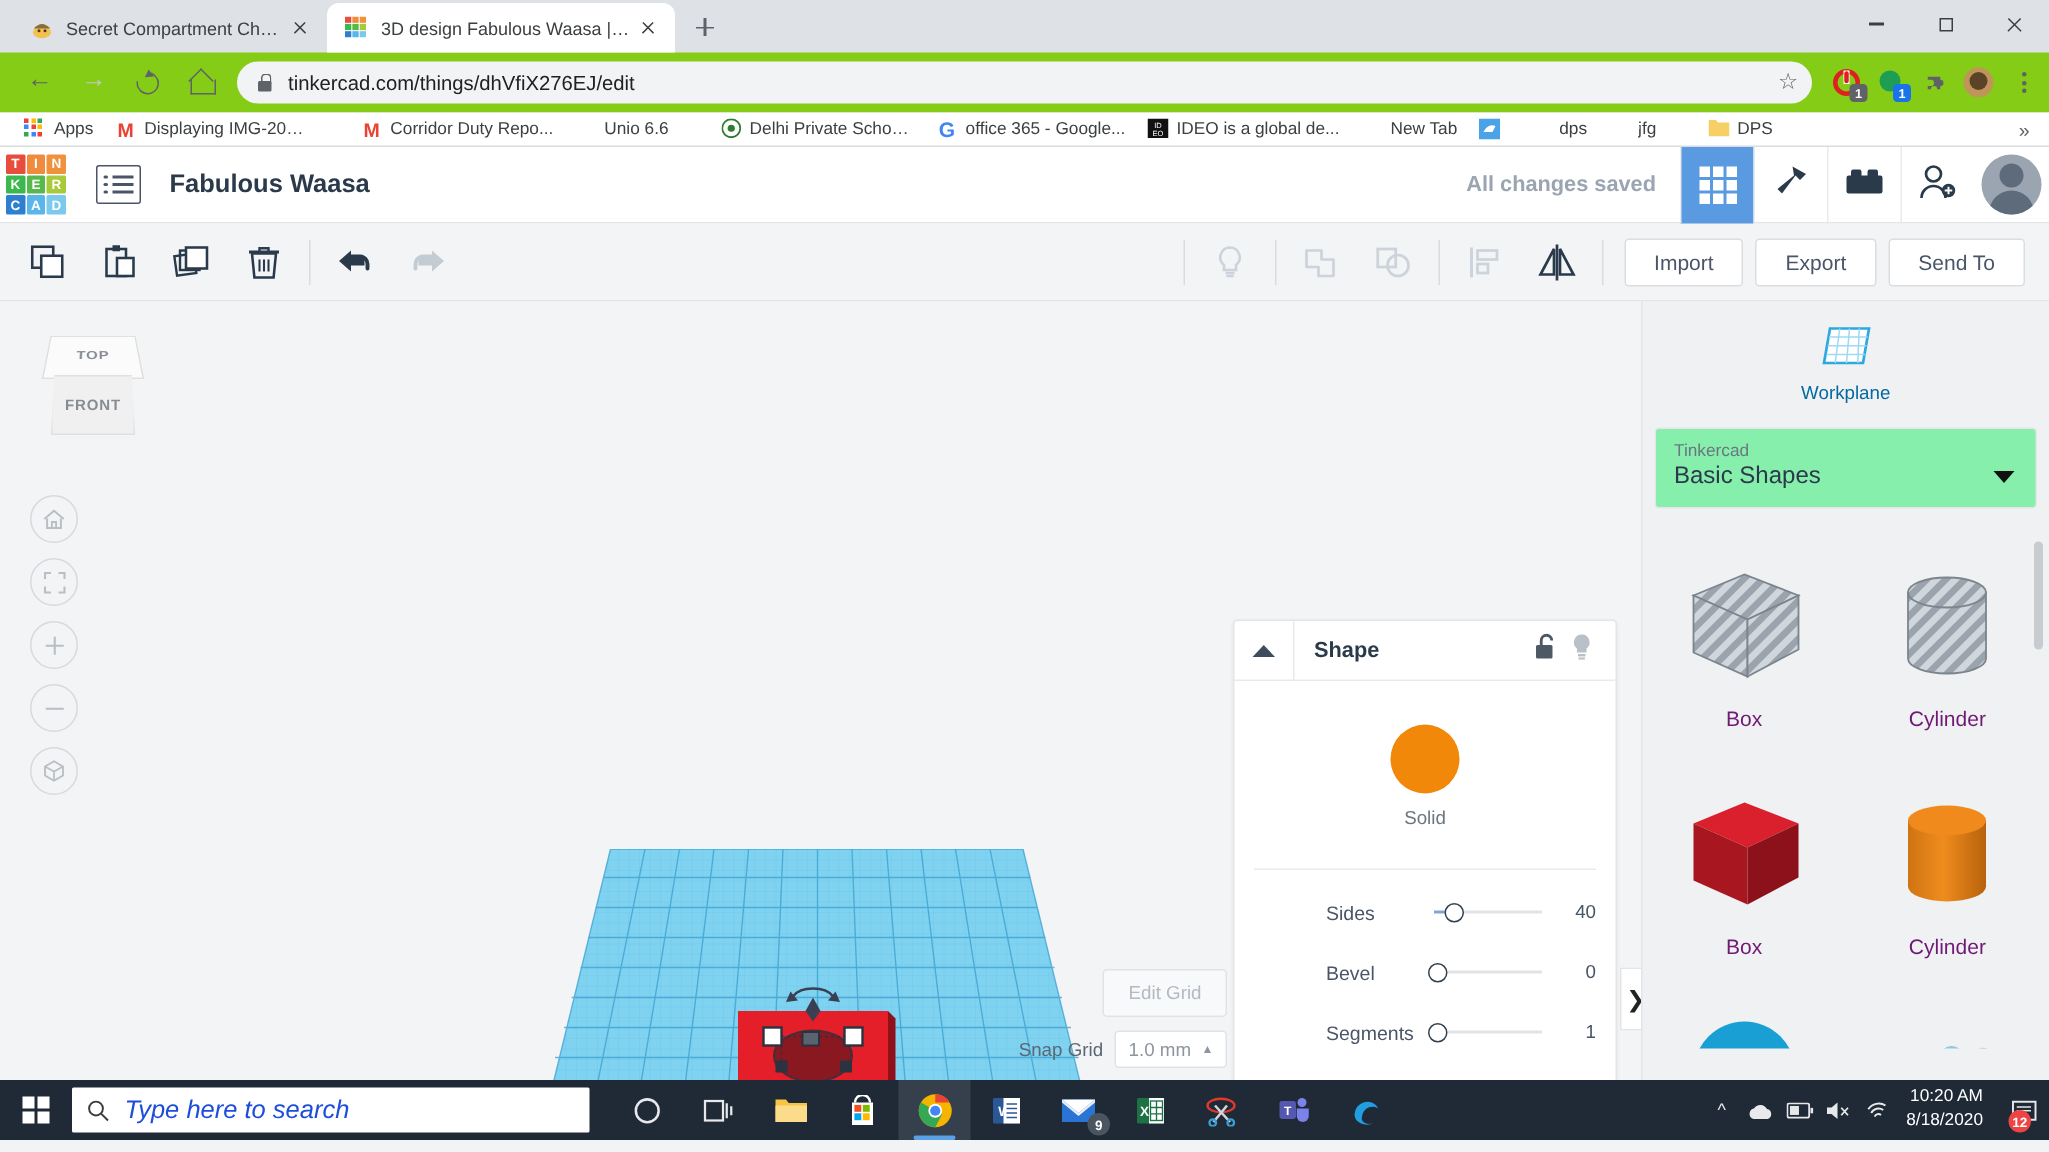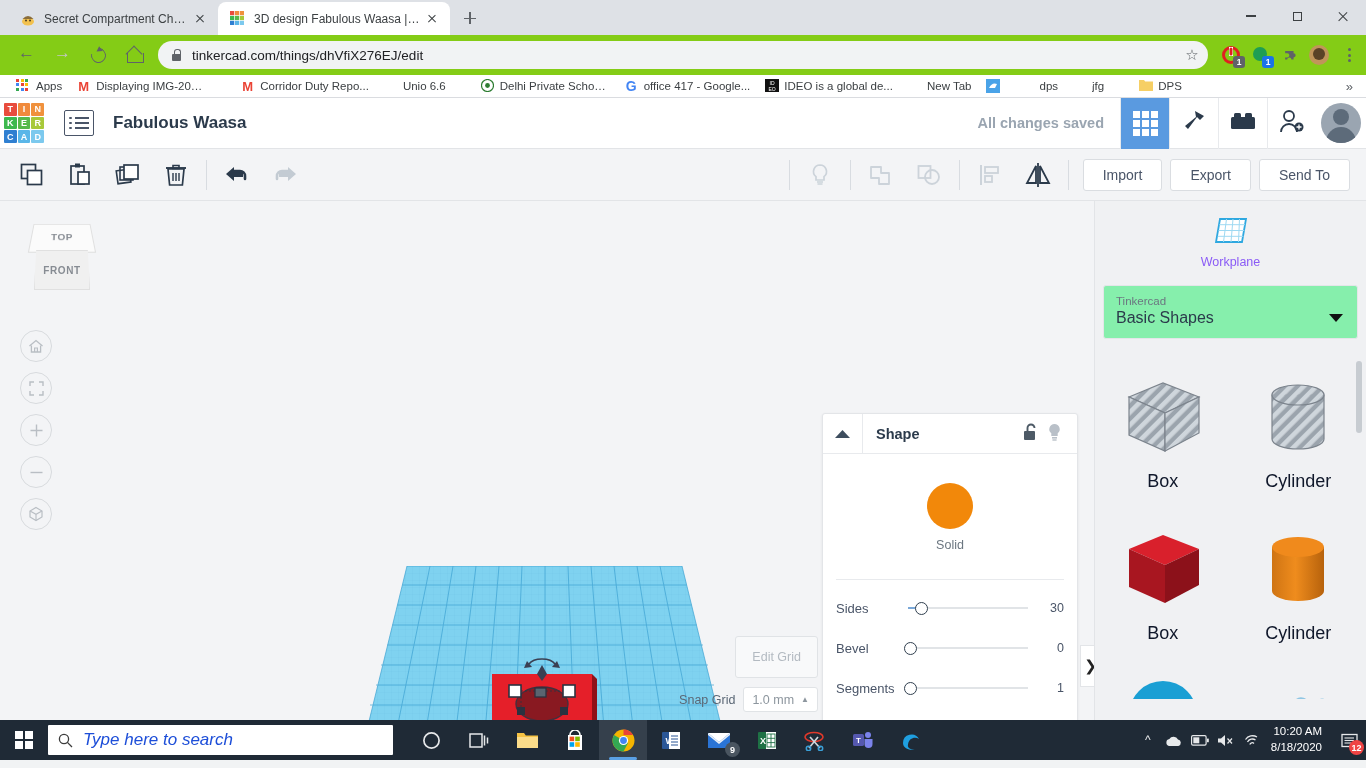--- a/index.html
+++ b/index.html
@@ -140,70 +140,70 @@
   .sp-modes { display:flex; justify-content:center; gap:22px; padding:16px 0 6px;}
   .mode { width:78px; height:94px; border-radius:4px; display:flex; flex-direction:column; align-items:center; justify-content:center; gap:9px;}
   .mode.active { border:1px solid #9dc4ea; }
   .mode-label { font-size:12.5px; color:#6b7680;}
   .mode.active .mode-label { color:#7aa8d8; }
   .swatch { width:46px; height:46px; border-radius:50%; }
   .solid-sw { background:#f2880a; }
   .hole-sw { background:repeating-linear-gradient(-45deg,#9da3aa 0 4px,#d8dcdf 4px 8px); border:2px solid #7fa8d4;}
   .sp-divider { height:1px; background:#e8eaed; margin:9px 13px 0;}
   .sp-rows { padding:8px 13px 16px;}
-  .sp-row { display:flex; align-items:center; height:40px;}
+  .sp-row { display:flex; align-items:center; height:40px;margin-left:48px;}
   .sp-row-lbl { font-size:13px; color:#4a5568; width:72px;}
   .slider { flex:1; height:14px; position:relative; display:flex; align-items:center;}
   .slider-track { position:absolute; left:9px; right:0; height:2px; background:#e1e4e7;}
   .slider-fill { position:absolute; left:0; width:9px; height:2px; background:#7aa8d8;}
   .slider-knob { position:absolute; width:13px; height:13px; border-radius:50%; background:#fff; border:1.5px solid #31404f;}
   .sp-val { width:36px; text-align:right; font-size:12.5px; color:#4a5568;}
 
   .panel-toggle { position:absolute; left:1080px; top:444px; width:21px; height:42px; background:#fff; border:1px solid #e3e5e8;
                   display:flex; align-items:center; justify-content:center; font-size:15px; color:#222; }
 
   .gridbar { position:absolute; right:276px; bottom:8px; width:auto; text-align:right;}
-  .edit-grid { display:inline-flex; align-items:center; justify-content:center; height:42px; padding:0 16px; border:1px solid #e0e3e6;
+  .edit-grid { display:inline-flex; align-items:center; justify-content:center; height:32px; padding:0 16px; border:1px solid #e0e3e6;
                background:#f8f9fa; border-radius:3px; font-size:12.5px; color:#b3bac1;}
   .snaprow { display:flex; align-items:center; justify-content:flex-end; gap:8px; margin-top:9px;}
   .snap-lbl { font-size:12.5px; color:#5a6775;}
   .snap-sel { height:25px; padding:0 8px; border:1px solid #e0e3e6; background:#fff; border-radius:3px; font-size:12.5px; color:#8d969e;
               display:flex; align-items:center; gap:7px;}
 
   
   .sidebar { position:absolute; right:0; top:0; width:272px; height:519px; background:#f0f1f3; border-left:1px solid #e2e4e7;}
   .sb-top { height:76px; display:flex; }
   .sb-tool { flex:1; display:flex; flex-direction:column; align-items:center; justify-content:center; gap:6px; padding-top:6px;}
-  .sb-tool-lbl { font-size:12.5px; color:#8b5cf6;}
+  .sb-tool-lbl { font-size:12.5px; color:#0369a1;}
   .sb-dd { margin:8px 8px 0; background:#86efac; border:1px solid #e4e6e9; border-radius:3px; padding:9px 12px 11px; position:relative;}
   .sb-dd-sup { font-size:11.5px; color:#6b7680;}
   .sb-dd-main { font-size:16px; color:#2b3a4b; margin-top:2px;}
   .sb-caret { position:absolute; right:14px; top:28px; width:0;height:0;border-left:7px solid transparent;border-right:7px solid transparent;border-top:8px solid #111;}
   .sb-grid { margin-top:10px; height:350px; position:relative; overflow:hidden; padding:8px 0 0;}
   .sb-items { display:grid; grid-template-columns:1fr 1fr; gap:0; }
   .sb-item { height:152px; display:flex; flex-direction:column; align-items:center; justify-content:flex-start; padding-top:14px; gap:8px;}
-  .sb-item-lbl { font-size:18px; color:#0f172a;}
+  .sb-item-lbl { font-size:14px; color:#701a75;}
   .sb-scroll { position:absolute; right:4px; top:12px; width:6px; height:72px; background:#c7ccd1; border-radius:3px;}
 
   
   .taskbar { width:1366px; height:40px; background:#1f2a36; display:flex; align-items:center; position:relative;}
   .start { width:48px; height:40px; display:flex; align-items:center; justify-content:center;}
   .winflag { display:grid; grid-template-columns:8px 8px; grid-template-rows:8px 8px; gap:2px;}
   .winflag i { background:#fff; display:block;}
   .tb-search { width:345px; height:30px; background:#fff; display:flex; align-items:center; padding:0 10px; gap:10px; border-radius:1px;}
   .tb-search-txt { font-size:17px; color:#1d4ed8;font-style:italic;}
   .tb-icons { display:flex; align-items:center; gap:0px; margin-left:14px;}
   .tb-app { width:48px; height:40px; display:flex; align-items:center; justify-content:center; position:relative;}
   .tb-app.run { background:#35404c; }
   .tb-app.run::after { content:""; position:absolute; left:10px; bottom:0; width:28px; height:3px; background:#5aa0e4; border-radius:2px;}
   .tray { position:absolute; right:0; display:flex; align-items:center; height:40px; gap:0; }
   .tray-ic { width:26px; height:40px; display:flex; align-items:center; justify-content:center; color:#e6e8ea; font-size:12px;}
   .clock { display:flex; flex-direction:column; align-items:flex-end; justify-content:center; color:#fff; font-size:11.5px; line-height:1.35; padding:0 10px 0 6px;}
   .notif { width:34px; height:40px; display:flex; align-items:center; justify-content:center; position:relative;}
-  .notif-badge { position:absolute; right:2px; bottom:5px; width:15px; height:15px; border-radius:50%; background:#ef4444; color:#fff;
+  .notif-badge { position:absolute; right:12px; bottom:5px; width:15px; height:15px; border-radius:50%; background:#ef4444; color:#fff;
                  font-size:9px; display:flex; align-items:center; justify-content:center; font-weight:bold;}
 </style>
 </head>
 <body>
 
 <div class="chrome">
 
   <div class="tabstrip">
     <div class="tab inactive">
       <span class="tab-fav">
@@ -333,21 +333,21 @@
     <div class="bm">
       <span class="bm-ic"><span class="globe"></span></span>
       <span class="bm-ic"><svg width="13" height="13" viewBox="0 0 13 13">
             <circle cx="6.5" cy="6.5" r="6" fill="none" stroke="#2e7d32" stroke-width="1.2"></circle>
             <circle cx="6.5" cy="6.5" r="2.4" fill="#2e7d32"></circle>
           </svg></span>
       <span class="bm-label">Delhi Private Schoo...</span>
     </div>
     <div class="bm">
       <span class="bm-ic" style="color:#4285f4;font-weight:bold;font-size:14px">G</span>
-      <span class="bm-label">office 417 - Google...</span>
+      <span class="bm-label">office 365 - Google...</span>
     </div>
     <div class="bm">
       <span class="bm-ic"><svg width="14" height="13" viewBox="0 0 14 13">
             <rect width="14" height="13" fill="#111"></rect>
             <text x="7" y="6" font-size="5" fill="#fff" text-anchor="middle" font-family="Liberation Sans">ID</text>
             <text x="7" y="11.5" font-size="5" fill="#fff" text-anchor="middle" font-family="Liberation Sans">EO</text>
           </svg></span>
       <span class="bm-label">IDEO is a global de...</span>
     </div>
     <div class="bm">
@@ -692,21 +692,21 @@
         <div class="sp-divider"></div>
 
         <div class="sp-rows">
           <div class="sp-row">
             <div class="sp-row-lbl">Sides</div>
             <div class="slider">
               <div class="slider-track"></div>
                 <div class="slider-fill"></div>
               <div class="slider-knob" style="left:7px"></div>
             </div>
-            <div class="sp-val">30</div>
+            <div class="sp-val">40</div>
           </div>
           <div class="sp-row">
             <div class="sp-row-lbl">Bevel</div>
             <div class="slider">
               <div class="slider-track"></div>
               <div class="slider-knob" style="left:-4px"></div>
             </div>
             <div class="sp-val">0</div>
           </div>
           <div class="sp-row">

